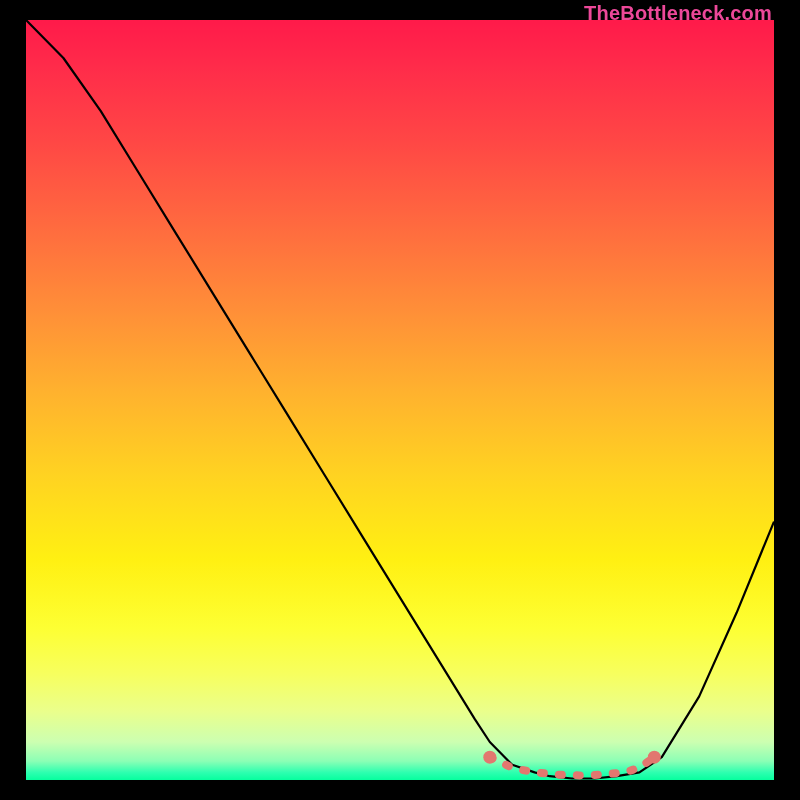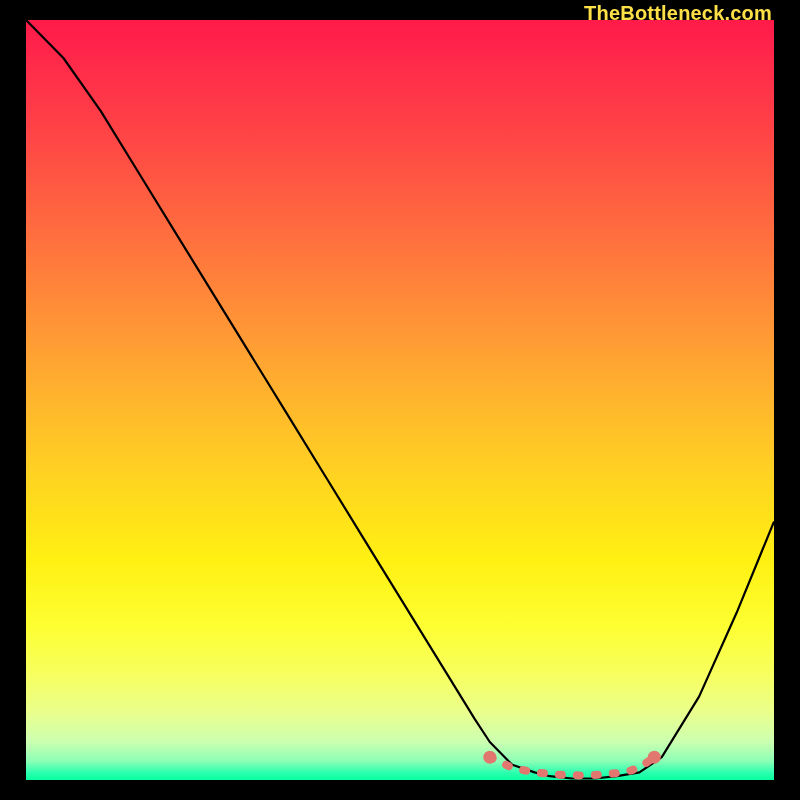--- a/index.html
+++ b/index.html
@@ -34,21 +34,21 @@
       #06ff9e 100%
     );
   }
   .watermark {
     position: absolute;
     top: 2px;
     right: 28px;
     font-family: Arial, Helvetica, sans-serif;
     font-size: 20px;
     font-weight: 600;
-    color: #fde047;
+    color: #ec4899;
     letter-spacing: 0.2px;
   }
   svg.curve {
     position: absolute;
     top: 0; left: 0;
     width: 748px;
     height: 760px;
   }
 </style>
 </head>

